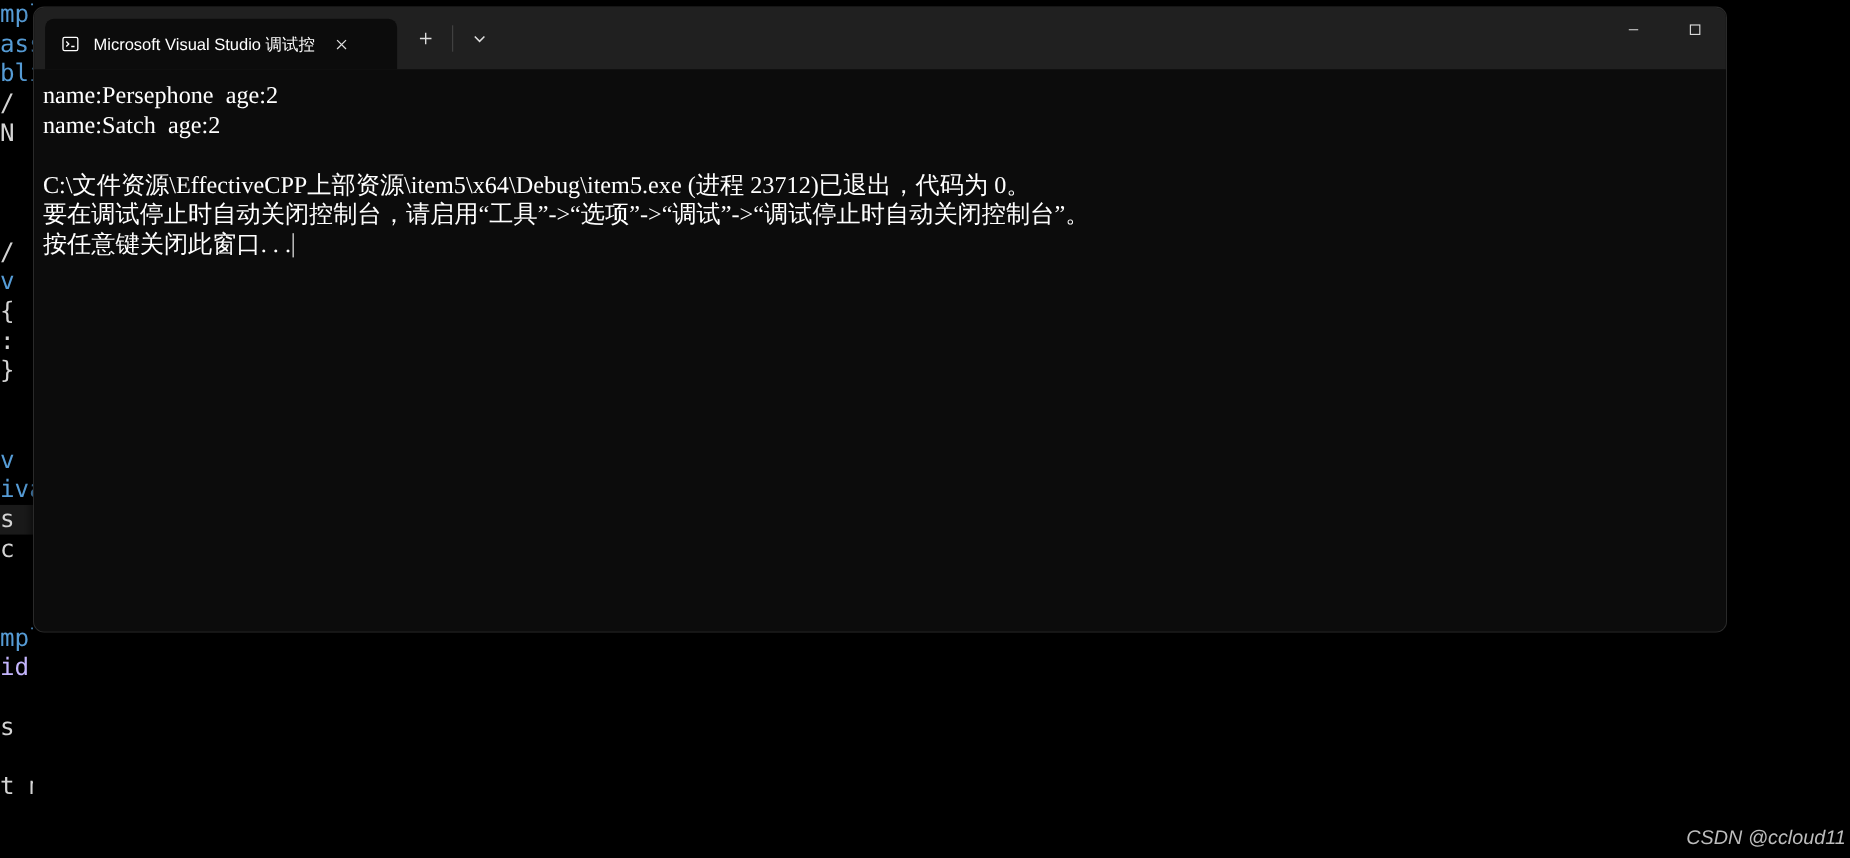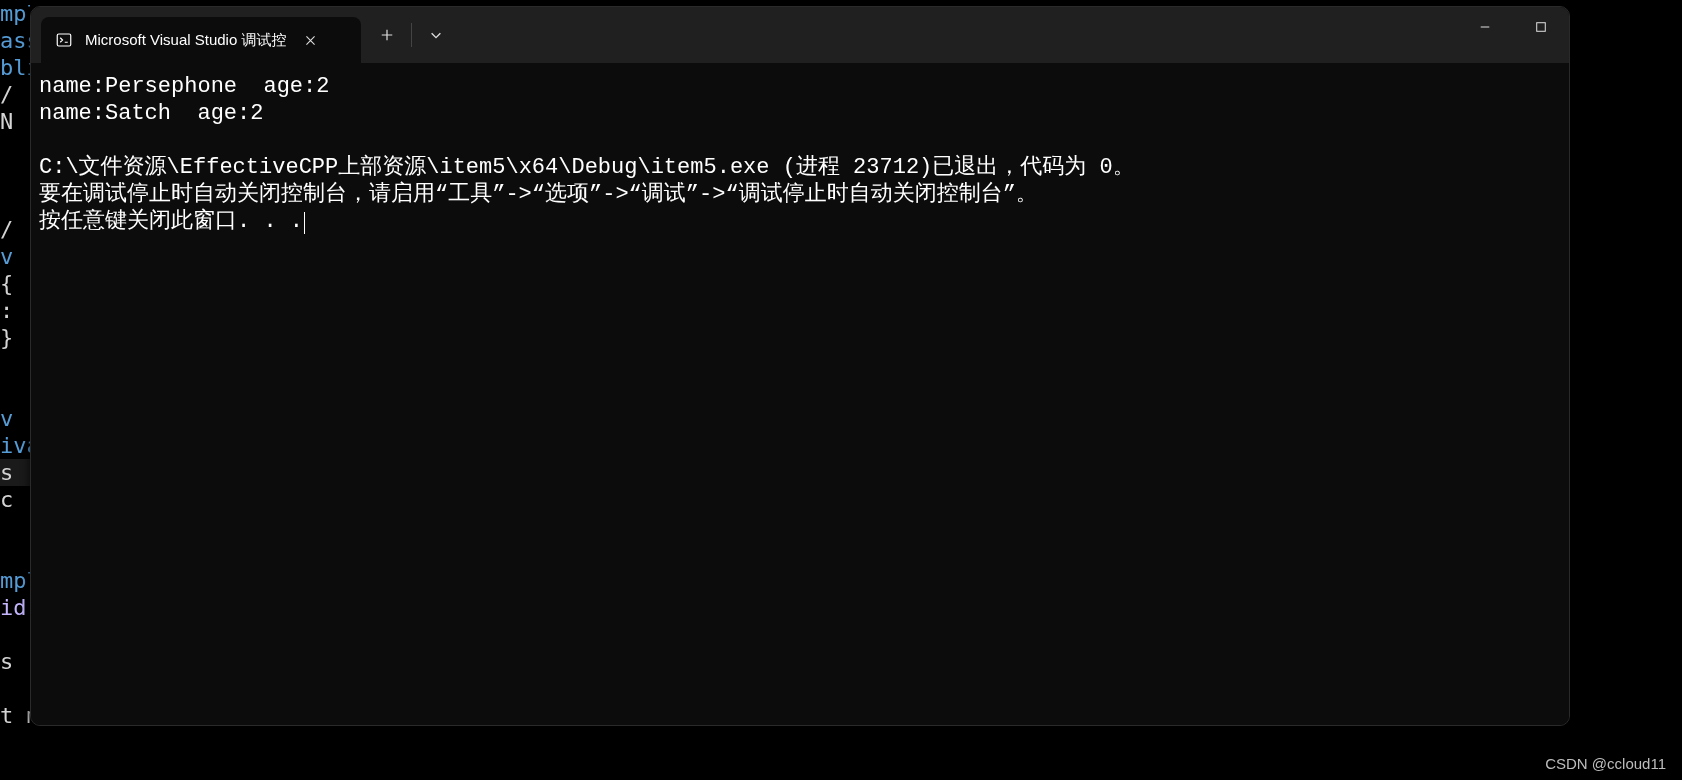--- a/index.html
+++ b/index.html
@@ -29,21 +29,21 @@
     background: #1a1a1a;
     display: inline-block;
     width: 100%;
   }
 
   .window {
     position: absolute;
     left: 30px;
     top: 6px;
     width: 1540px;
-    height: 720px;
+    height: 569px;
     background: #0c0c0c;
     border-radius: 10px;
     border: 1px solid #2a2a2a;
     display: flex;
     flex-direction: column;
     overflow: hidden;
     z-index: 2;
     box-shadow: 0 0 10px rgba(0,0,0,0.8);
   }
   .titlebar {
@@ -112,43 +112,44 @@
   }
   .win-btn {
     width: 56px; height: 40px;
     display: flex; align-items:center; justify-content:center;
     color: #ddd;
   }
   .console {
     flex: 1;
     background: #0c0c0c;
     color: #ffffff;
-    font-family: Liberation Mono, monospace;
+    font-family: Liberation Serif, serif;
     font-size: 22px;
     line-height: 27px;
     padding: 10px 8px;
     white-space: pre-wrap;
     overflow: hidden;
   }
   .cursor {
     display: inline-block;
     width: 1px;
     height: 22px;
     background: #fff;
     vertical-align: text-bottom;
     margin-left: 1px;
   }
   .watermark {
     position: absolute;
     bottom: 8px;
-    right: 16px;
+    right: 4px;
     color: #bdbdbd;
     font-family: "Segoe UI", sans-serif;
-    font-size: 15px;
+    font-size: 18px;
     z-index: 5;
+    font-style: italic;
   }
 </style>
 </head>
 <body>
 
 <div class="editor-bg" id="editor-bg"><span style="color:#569cd6">mpl</span>
 <span style="color:#569cd6">ass</span>
 <span style="color:#569cd6">bli</span>
 <span style="color:#d4d4d4">/</span>
 <span style="color:#d4d4d4">N</span>

